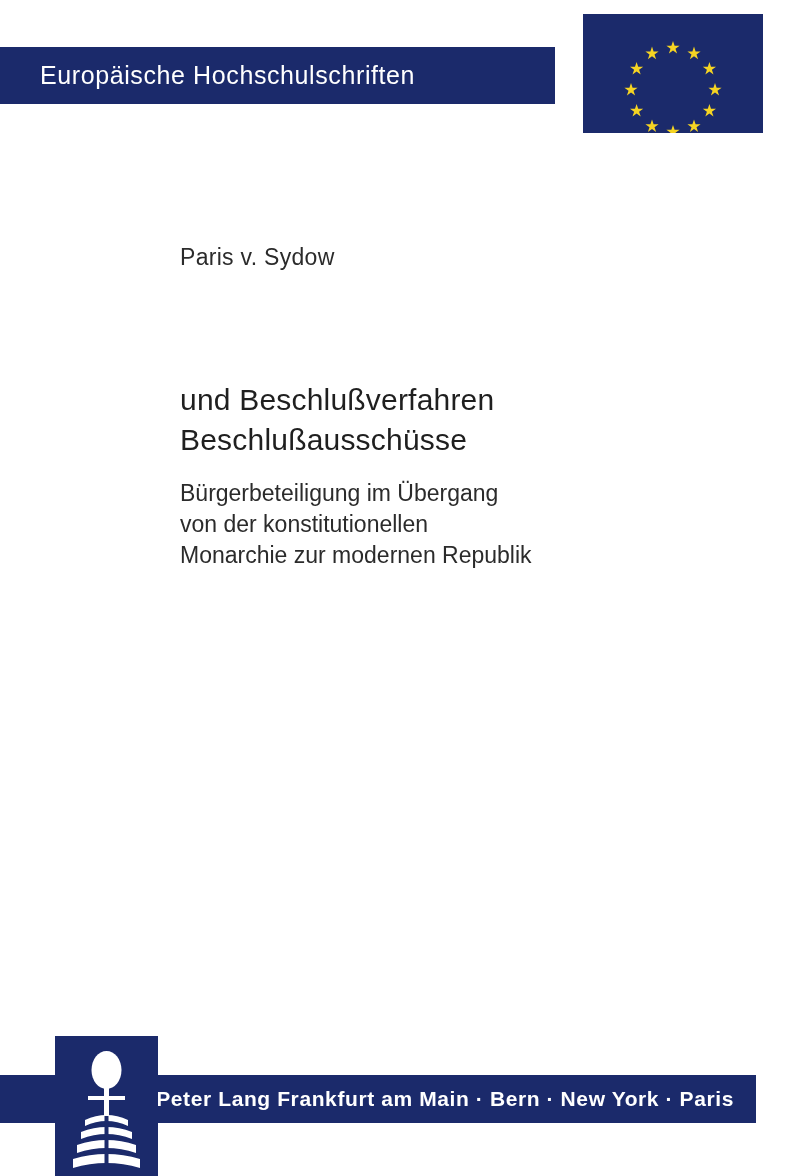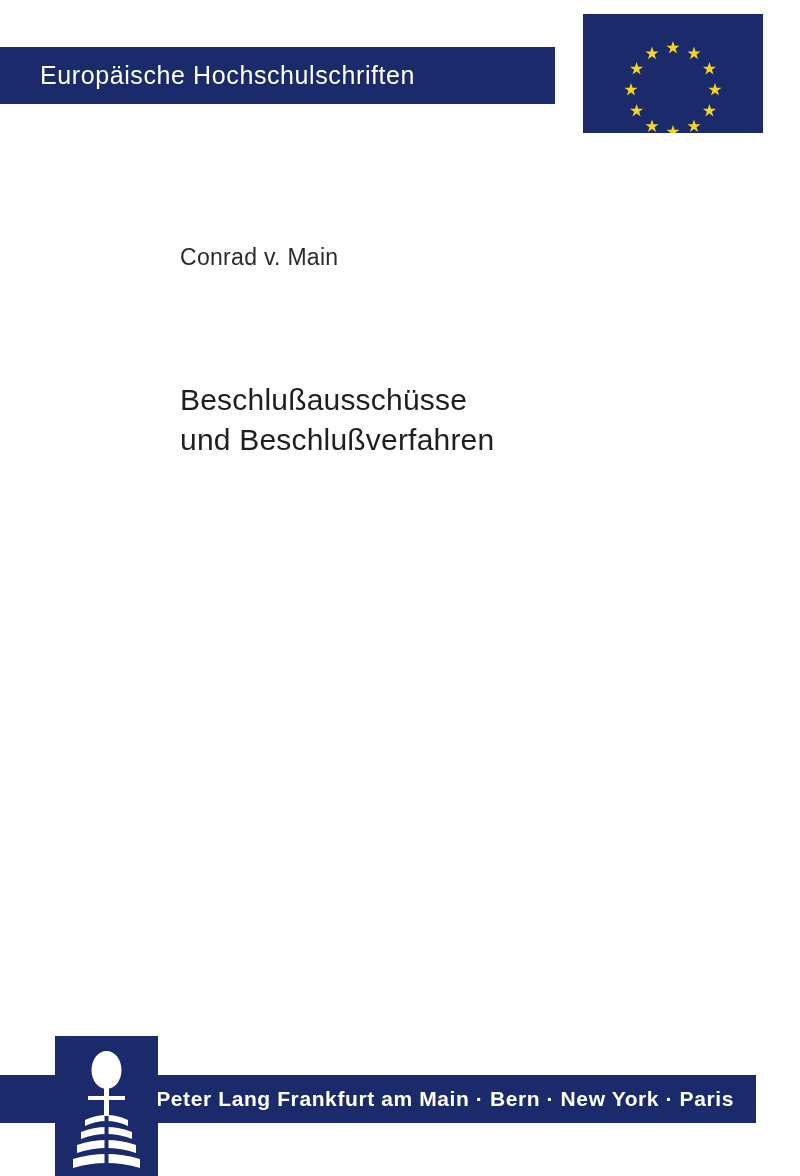--- a/index.html
+++ b/index.html
@@ -144,27 +144,32 @@
         <polygon points="69,32.6 70.6,37.4 75.6,37.4 71.5,40.4 73.1,45.2 69,42.2 64.9,45.2 66.5,40.4 62.4,37.4 67.4,37.4"></polygon>
         <polygon points="53.6,48 55.2,52.8 60.2,52.8 56.1,55.8 57.7,60.6 53.6,57.6 49.5,60.6 51.1,55.8 47,52.8 52,52.8"></polygon>
         <polygon points="48,69 49.6,73.8 54.6,73.8 50.5,76.8 52.1,81.6 48,78.6 43.9,81.6 45.5,76.8 41.4,73.8 46.4,73.8"></polygon>
         <polygon points="53.6,90 55.2,94.8 60.2,94.8 56.1,97.8 57.7,102.6 53.6,99.6 49.5,102.6 51.1,97.8 47,94.8 52,94.8"></polygon>
         <polygon points="69,105.4 70.6,110.2 75.6,110.2 71.5,113.2 73.1,118 69,115 64.9,118 66.5,113.2 62.4,110.2 67.4,110.2"></polygon>
         <polygon points="90,111 91.6,115.8 96.6,115.8 92.5,118.8 94.1,123.6 90,120.6 85.9,123.6 87.5,118.8 83.4,115.8 88.4,115.8"></polygon>
       </g>
     </svg>
   </div>
 
-  <div class="author">Conrad v. Main</div>
+  <div class="author">Paris v. Sydow</div>
 
   <div class="title">
+    <span class="line">und Beschlußverfahren</span>
     <span class="line">Beschlußausschüsse</span>
-    <span class="line">und Beschlußverfahren</span>
   </div>
 
+  <div class="subtitle">
+    <span class="line">Bürgerbeteiligung im Übergang</span>
+    <span class="line">von der konstitutionellen</span>
+    <span class="line">Monarchie zur modernen Republik</span>
+  </div>
 
   <div class="publisher-bar">
     <span class="pub-text">Peter Lang  Frankfurt am Main · Bern · New York · Paris</span>
   </div>
 
   <div class="logo-block">
     <svg width="103" height="140" viewBox="0 0 103 140" xmlns="http://www.w3.org/2000/svg" aria-hidden="true">
       <rect x="0" y="0" width="103" height="140" fill="#1b2a6b"></rect>
       <g fill="#ffffff">
         <ellipse cx="51.5" cy="34" rx="15" ry="19"></ellipse>

